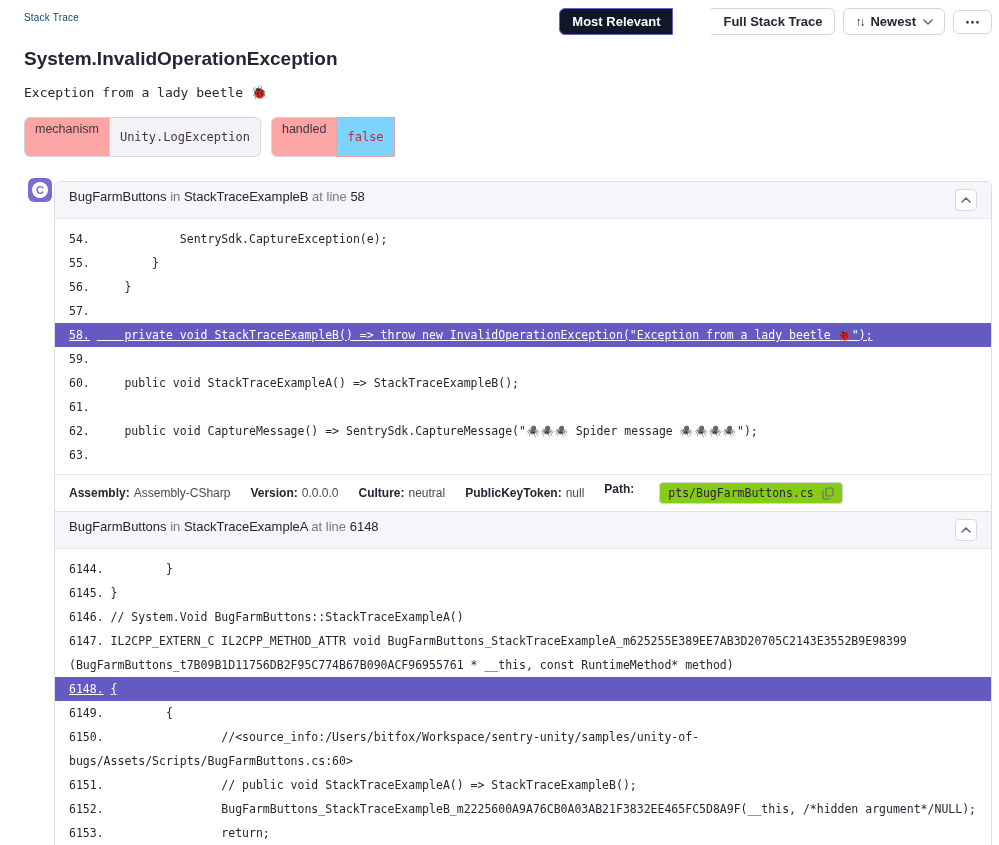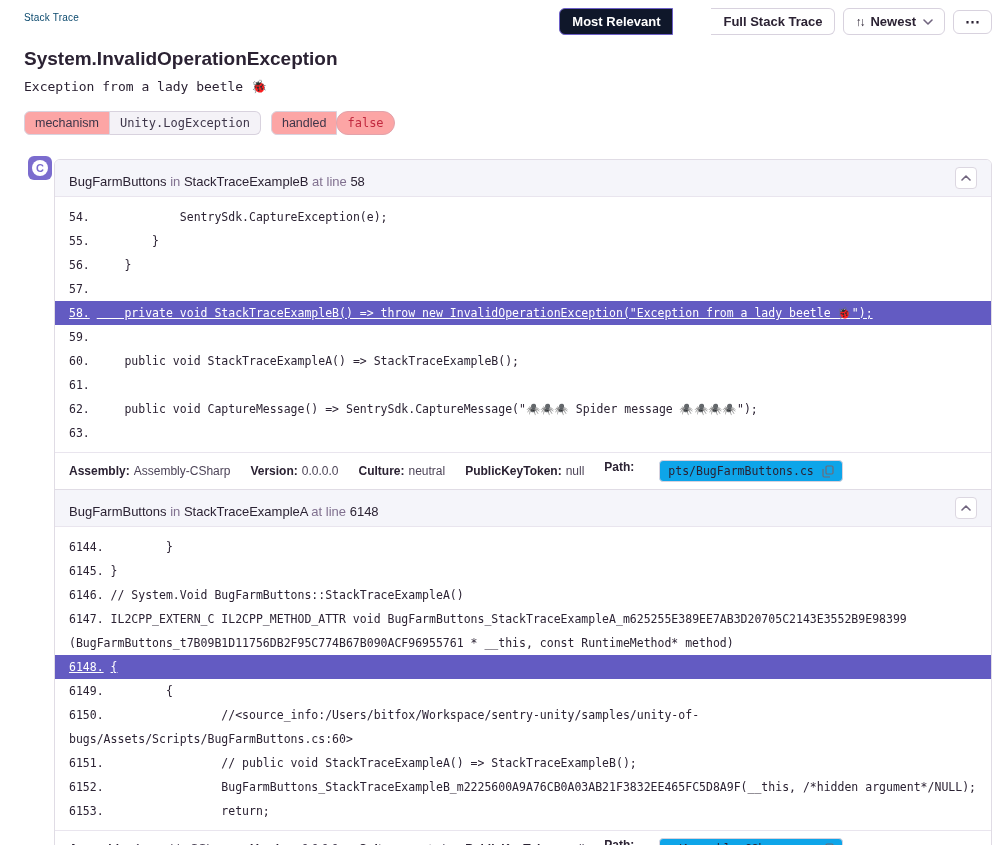--- a/index.html
+++ b/index.html
@@ -27,53 +27,53 @@
     display:inline-flex; align-items:center; gap:7px;
     font-family:"Liberation Sans",sans-serif; font-size:13px; font-weight:700; color:#2b2233;
     background:#fff; border:1px solid #d8d2de; border-radius:6px; padding:5px 11px; cursor:pointer;
   }
   .sort-arrows { font-size:12px; font-weight:400; letter-spacing:-2px; color:#2b2233; }
   .chev { stroke:#71657f; stroke-width:1.6; fill:none; stroke-linecap:round; stroke-linejoin:round; }
   .more-glyph { font-size:15px; font-weight:700; line-height:12px; color:#2b2233; }
 
   
   .exc-title { font-size:19px; font-weight:700; color:#2b2233; margin-top:13px; }
-  .exc-msg { font-family:"DejaVu Sans Mono",monospace; font-size:13px; margin-top:9px; color:#2b2233; }
+  .exc-msg { font-family:"DejaVu Sans Mono",monospace; font-size:13px; margin-top:15px; color:#2b2233; }
 
   
   .tags { display:flex; gap:10px; margin-top:17px; }
   .tag { display:flex; cursor:pointer; font-size:12.5px; }
   .tag-key {
     background:#fca5a5; border:1px solid #d8d2de; border-radius:6px 0 0 6px;
     padding:4px 10px; color:#3d3549;
   }
   .tag-val {
     background:#f4f2f7; border:1px solid #d8d2de; border-left:none; border-radius:0 6px 6px 0;
-    padding:4px 10px; font-family:"DejaVu Sans Mono",monospace; font-size:12px; color:#3d3549;
+    padding:12px 10px; font-family:"DejaVu Sans Mono",monospace; font-size:12px; color:#3d3549;
   }
   .tag-val.error {
-    background:#fca5a5; border:1px solid #e2a3ab; color:#c2293f; border-radius:12px; margin-left:-1px;
+    background:#7dd3fc; border:1px solid #e2a3ab; color:#c2293f; border-radius:1px; margin-left:-1px;
   }
 
   
   .trace { position:relative; margin:24px 0 0 4px; }
   .platform-icon {
     position:absolute; left:0; top:-3px; width:24px; height:24px;
     background:#7b6cce; border-radius:6px; display:flex; align-items:center; justify-content:center;
   }
   .platform-icon .disc {
     width:16px; height:16px; background:#fff; border-radius:50%;
     display:flex; align-items:center; justify-content:center;
     font-size:11px; font-weight:700; color:#7b6cce; line-height:1;
   }
   .frames-box { margin-left:26px; border:1px solid #e0dce5; border-radius:6px; overflow:hidden; background:#fff; }
   .frame + .frame { border-top:1px solid #e0dce5; }
 
   .frame-header {
-    display:flex; align-items:flex-end; justify-content:space-between;
+    display:flex; align-items:flex-start; justify-content:space-between;
     background:#f5f5fa; border-bottom:1px solid #e9e5ee;
     padding:7px 14px 7px 14px; cursor:pointer; font-size:13px;
   }
   .fh-text { color:#2b2233; }
   .fh-dim { color:#80708f; }
   .icon-btn {
     width:22px; height:22px; display:flex; align-items:center; justify-content:center;
     background:#fff; border:1px solid #dcd7e1; border-radius:4px; cursor:pointer;
   }
 
@@ -88,21 +88,21 @@
   .assembly {
     display:flex; align-items:center; gap:20px;
     border-top:1px solid #e9e5ee; padding:7px 14px; font-size:12px; color:#4d4458;
   }
   .meta b { font-weight:700; color:#2b2233; margin-right:4px; }
   .meta { white-space:nowrap; }
   .path-meta { display:flex; gap:21px; }
   .path-chip {
     display:flex; align-items:center; gap:8px;
     border:1px solid #d8d2de; border-radius:4px; padding:3px 8px;
-    font-family:"DejaVu Sans Mono",monospace; font-size:11.5px; color:#2b2233; background:#0ea5e9;
+    font-family:"DejaVu Sans Mono",monospace; font-size:11.5px; color:#2b2233; background:#84cc16;
   }
   .copy-btn { background:none; border:none; cursor:pointer; display:flex; padding:0; }
   .copy-ic { stroke:#6f6b77; fill:none; stroke-width:1.2; }
 </style>
 </head>
 <body>
 
 <main>
 
   <div class="top">

